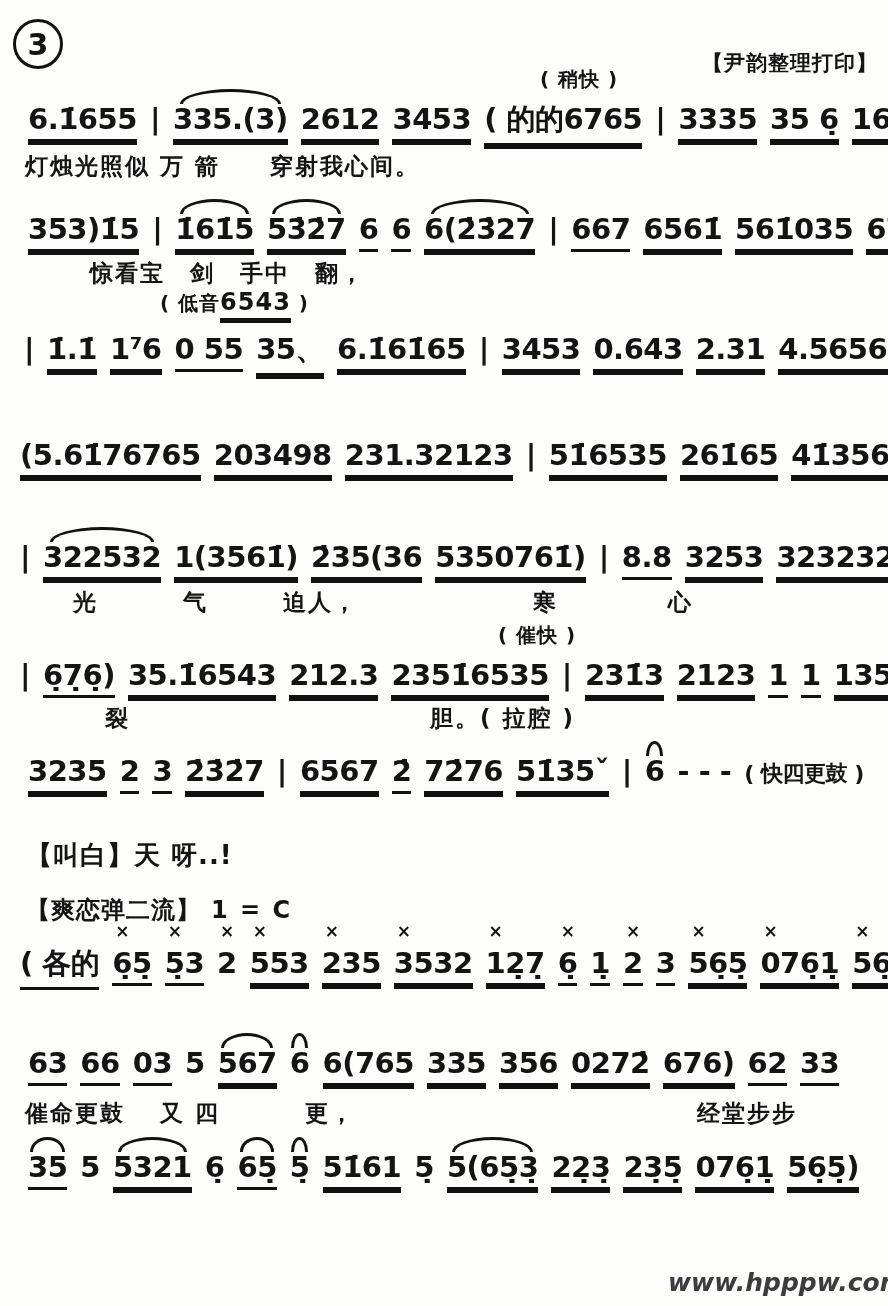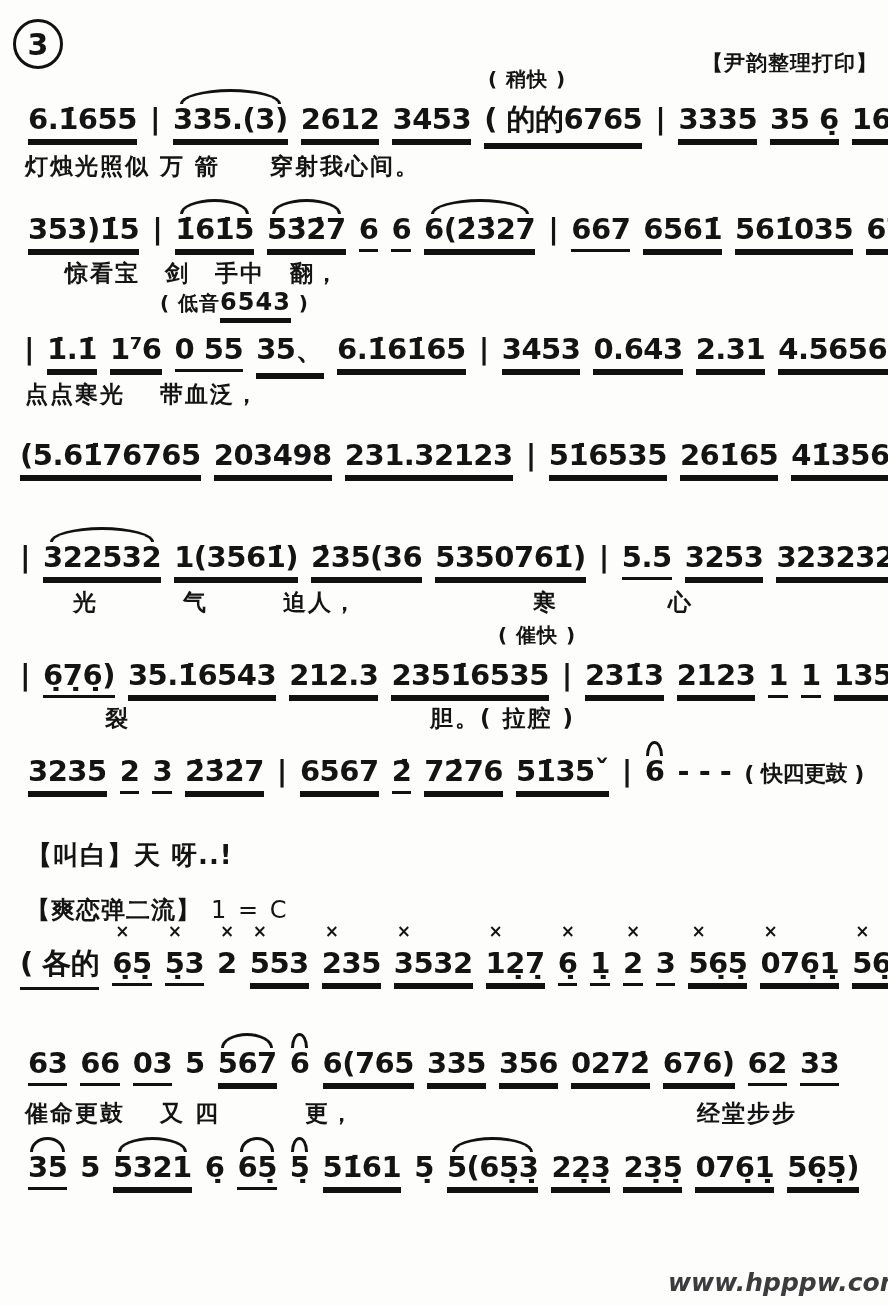--- a/index.html
+++ b/index.html
@@ -57,38 +57,38 @@
   }
   .ann .notes{
     font-size:24px;font-weight:700;border-bottom:3px solid #111;
     position:relative;padding-bottom:2px;
   }
   .ann .notes::after{
     content:"";position:absolute;left:0;right:0;bottom:-5px;height:3px;background:#111;
   }
   .speech{position:absolute;font-size:26px;font-weight:700;letter-spacing:1px;}
   .sec2{position:absolute;font-size:24px;font-weight:700;letter-spacing:1px;}
-  .sec2 .key{font-size:24px;font-weight:400;margin-left:10px;letter-spacing:2px;}
+  .sec2 .key{font-size:24px;font-weight:700;margin-left:10px;letter-spacing:2px;}
   .watermark{
     position:absolute;left:668px;top:1268px;
     font-size:25px;font-weight:700;font-style:italic;
     color:#3c3c3e;letter-spacing:0;
   }
   
   .l1{top:100px;left:28px;}   .ly1{top:151px;left:25px;}
-  .l2{top:212px;left:28px;}   .ly2{top:258px;left:15px;text-align:center;}
+  .l2{top:212px;left:28px;}   .ly2{top:258px;left:40px;text-align:center;}
   .l3{top:330px;left:24px;}   .ly3{top:379px;left:25px;}
   .l4{top:438px;left:20px;}
   .l5{top:540px;left:20px;}   .ly5{top:587px;left:25px;margin-left:48px;}
   .l6{top:658px;left:20px;}   .ly6{top:703px;left:20px;}
   .l7{top:754px;left:28px;}
   .l8{top:944px;left:20px;}
   .l9{top:1046px;left:28px;}  .ly9{top:1098px;left:25px;text-align:right;} .ly9r{top:1098px;left:697px;}
   .l10{top:1150px;left:28px;} .ly10{top:1192px;left:38px;}
-  .ann1{top:66px;left:488px;}
+  .ann1{top:66px;left:540px;}
   .ann3{top:288px;left:160px;}
   .ann6{top:622px;left:498px;}
   .speech1{top:838px;left:26px;}
   .sec2pos{top:894px;left:26px;}
 </style>
 </head>
 <body>
 
 <div class="page">
 
@@ -100,25 +100,24 @@
 
   <div class="ann ann1">( 稍快 )</div>
   <div class="mline l1"><span class="tok u2">6.1̇655</span><span class="tok u0">|</span><span class="tok u2 arc">335.(3)</span><span class="tok u2">2612</span><span class="tok u2">3453</span><span class="tok u2">( 的的6765</span><span class="tok u0">|</span><span class="tok u2">3335</span><span class="tok u2">35 6̣</span><span class="tok u2">161̣2</span></div>
   <div class="lyr ly1">灯烛光照似 万 箭　　穿射我心间。</div>
 
   <div class="mline l2"><span class="tok u2">353)1̇5</span><span class="tok u0">|</span><span class="tok u2 arc">1̇61̇5</span><span class="tok u2 arc">53̇2̇7</span><span class="tok u1">6</span><span class="tok u1">6</span><span class="tok u2 arc">6(2̇3̇27</span><span class="tok u0">|</span><span class="tok u1">667</span><span class="tok u2">6561̇</span><span class="tok u2">561̇035</span><span class="tok u2">676)</span></div>
   <div class="lyr ly2">　　惊看宝　剑　手中　翻，</div>
 
   <div class="ann ann3"><span>( 低音</span><span class="notes">6543</span><span> )</span></div>
   <div class="mline l3"><span class="tok u0">|</span><span class="tok u2">1̇.1̇</span><span class="tok u2">1⁷6</span><span class="tok u1">0 55</span><span class="tok u2">35、</span><span class="tok u2">6.1̇61̇65</span><span class="tok u0">|</span><span class="tok u2">3453</span><span class="tok u2">0.643</span><span class="tok u2">2.31</span><span class="tok u2">4.56561̇</span></div>
-  <div class="lyr ly3">点点寒光　 带血泛，</div>
 
   <div class="mline l4"><span class="tok u2">(5.61̇76765</span><span class="tok u2">203498</span><span class="tok u2">231.32123</span><span class="tok u0">|</span><span class="tok u2">51̇6535</span><span class="tok u2">261̇65</span><span class="tok u2">41̇3561̇</span></div>
 
-  <div class="mline l5"><span class="tok u0">|</span><span class="tok u2 arc">322532</span><span class="tok u2">1(3561̇)</span><span class="tok u2">2̇35(36</span><span class="tok u2">5350761̇)</span><span class="tok u0">|</span><span class="tok u1">5.5</span><span class="tok u2">3253</span><span class="tok u2">3232321</span></div>
+  <div class="mline l5"><span class="tok u0">|</span><span class="tok u2 arc">322532</span><span class="tok u2">1(3561̇)</span><span class="tok u2">2̇35(36</span><span class="tok u2">5350761̇)</span><span class="tok u0">|</span><span class="tok u1">8.8</span><span class="tok u2">3253</span><span class="tok u2">3232321</span></div>
   <div class="lyr ly5">光　　　 气　　　迫人，　　　　　　　寒　　　　 心</div>
 
   <div class="ann ann6">( 催快 )</div>
   <div class="mline l6"><span class="tok u0">|</span><span class="tok u1">6̣7̣6̣)</span><span class="tok u2">35.1̇6543</span><span class="tok u2">212.3</span><span class="tok u2">2351̇6535</span><span class="tok u0">|</span><span class="tok u2">231̇3</span><span class="tok u2">2123</span><span class="tok u1">1</span><span class="tok u1">1</span><span class="tok u2">13532</span></div>
   <div class="lyr ly6">　　　 裂　　　　　　　　　　　　胆。( 拉腔 )</div>
 
   <div class="mline l7"><span class="tok u2">3235</span><span class="tok u1">2</span><span class="tok u1">3</span><span class="tok u2">2̇3̇2̇7</span><span class="tok u0">|</span><span class="tok u2">6567</span><span class="tok u1">2̇</span><span class="tok u2">72̇76</span><span class="tok u2">51̇35ˇ</span><span class="tok u0">|</span><span class="tok u0 arc">6</span><span class="tok u0">- - -</span><span class="tok u0 cjk">( 快四更鼓 )</span></div>
 
   <div class="speech speech1"><span>【叫白】</span><span>天 呀..!</span></div>
 

